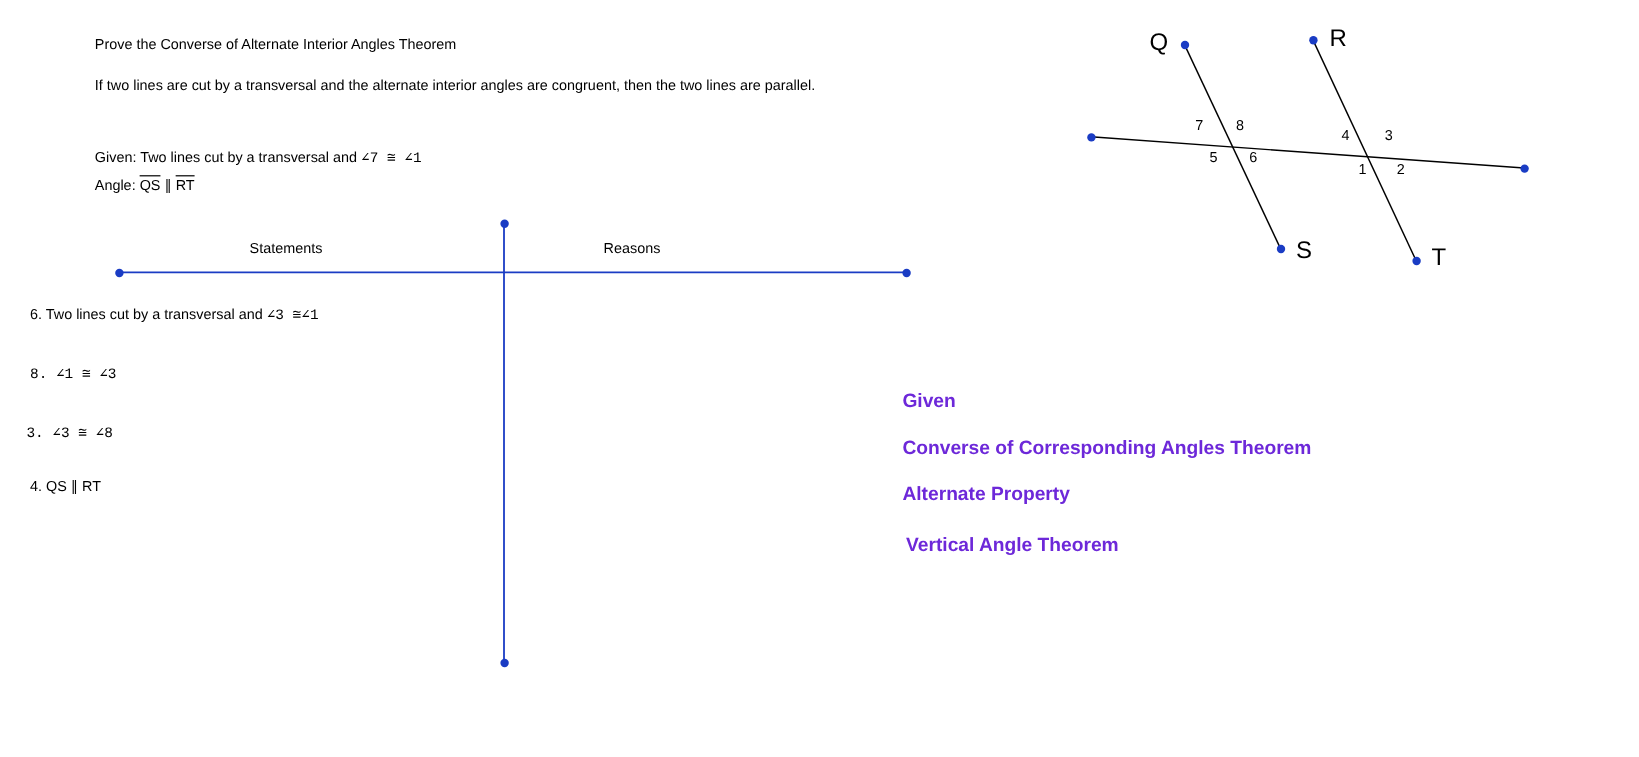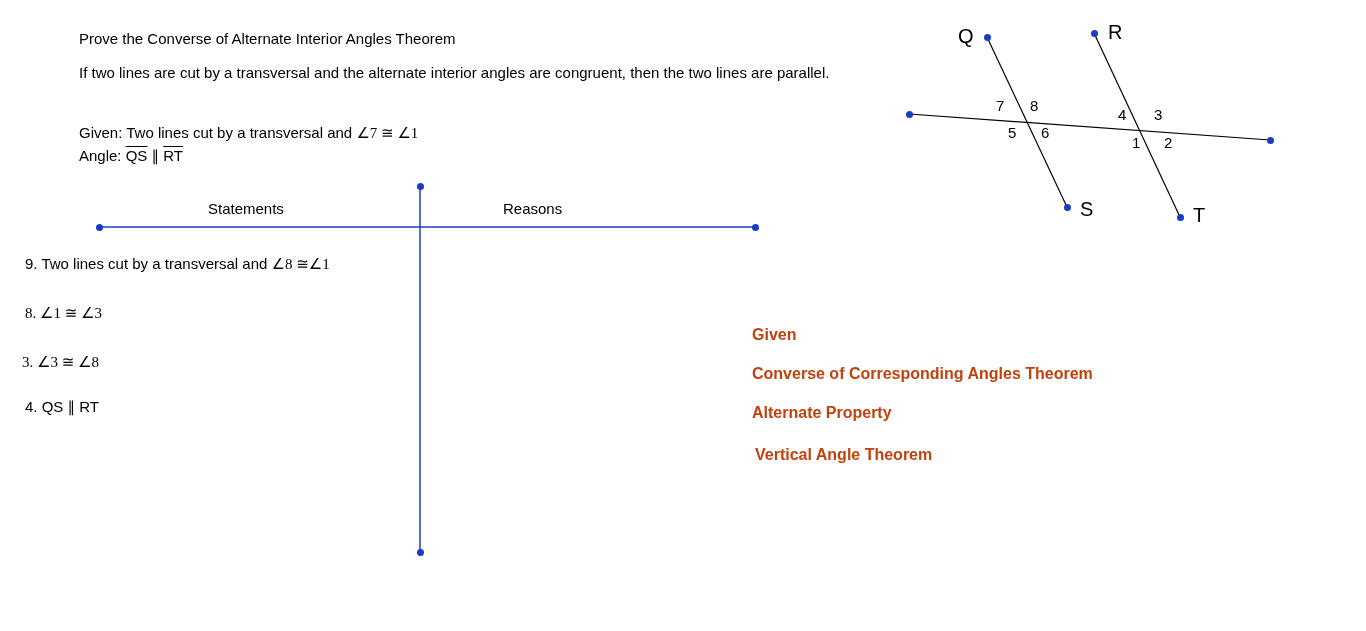--- a/index.html
+++ b/index.html
@@ -1,21 +1,21 @@
 <!DOCTYPE html>
 <html><head>
 <meta charset="utf-8">
 <style>
   html,body{margin:0;padding:0;width:1366px;height:631px;font-family:Arial,Helvetica,sans-serif;color:#000;background:#fff;overflow:hidden}
   .abs{position:absolute}
-  .txt{font-size:15px;white-space:nowrap}
-  .red{color:#c2410c;font-weight:bold;font-size:16px;cursor:move}
+  .txt{font-size:12px;white-space:nowrap}
+  .red{color:#6d28d9;font-weight:bold;font-size:16px;cursor:move}
   .pt{width:7px;height:7px;border-radius:50%;background:#1a3cc4}
   svg{position:absolute;left:0;top:0}
-  .angle{font-family:Liberation Serif, serif;text-align:right;}
+  .angle{font-family:Liberation Mono, monospace;text-align:right;}
   .overline{text-decoration:overline}
 </style>
 </head>
 <body>
 
 <div class="abs txt" style="left:79px;top:30px">Prove the Converse of Alternate Interior Angles Theorem</div>
 <div class="abs txt" style="left:79px;top:64px">If two lines are cut by a transversal and the alternate interior angles are congruent, then the two lines are parallel.</div>
 
 <div class="abs txt" style="left:79px;top:124px">
   <span>Given: Two lines cut by a transversal and </span><span class="angle">∠7 ≅ ∠1</span>
@@ -30,21 +30,21 @@
 </svg>
 <div class="abs pt" style="left:96px;top:224px"></div>
 <div class="abs pt" style="left:752px;top:224px"></div>
 <div class="abs pt" style="left:417px;top:183px"></div>
 <div class="abs pt" style="left:417px;top:549px"></div>
 
 <div class="abs txt" style="left:208px;top:200px">Statements</div>
 <div class="abs txt" style="left:503px;top:200px">Reasons</div>
 
 <div class="abs txt" style="left:25px;top:255px">
-  <span>9.  Two lines cut by a transversal and </span><span class="angle">∠8 ≅∠1</span>
+  <span>6.  Two lines cut by a transversal and </span><span class="angle">∠3 ≅∠1</span>
 </div>
 <div class="abs txt angle" style="left:25px;top:304px">8.  ∠1 ≅ ∠3</div>
 <div class="abs txt angle" style="left:22px;top:353px">3.  ∠3 ≅ ∠8</div>
 <div class="abs txt" style="left:25px;top:398px">4.  QS ∥ RT</div>
 
 <div class="abs red" style="left:752px;top:326px">Given</div>
 <div class="abs red" style="left:752px;top:365px">Converse of Corresponding Angles Theorem</div>
 <div class="abs red" style="left:752px;top:404px">Alternate Property</div>
 <div class="abs red" style="left:755px;top:446px">Vertical Angle Theorem</div>
 

